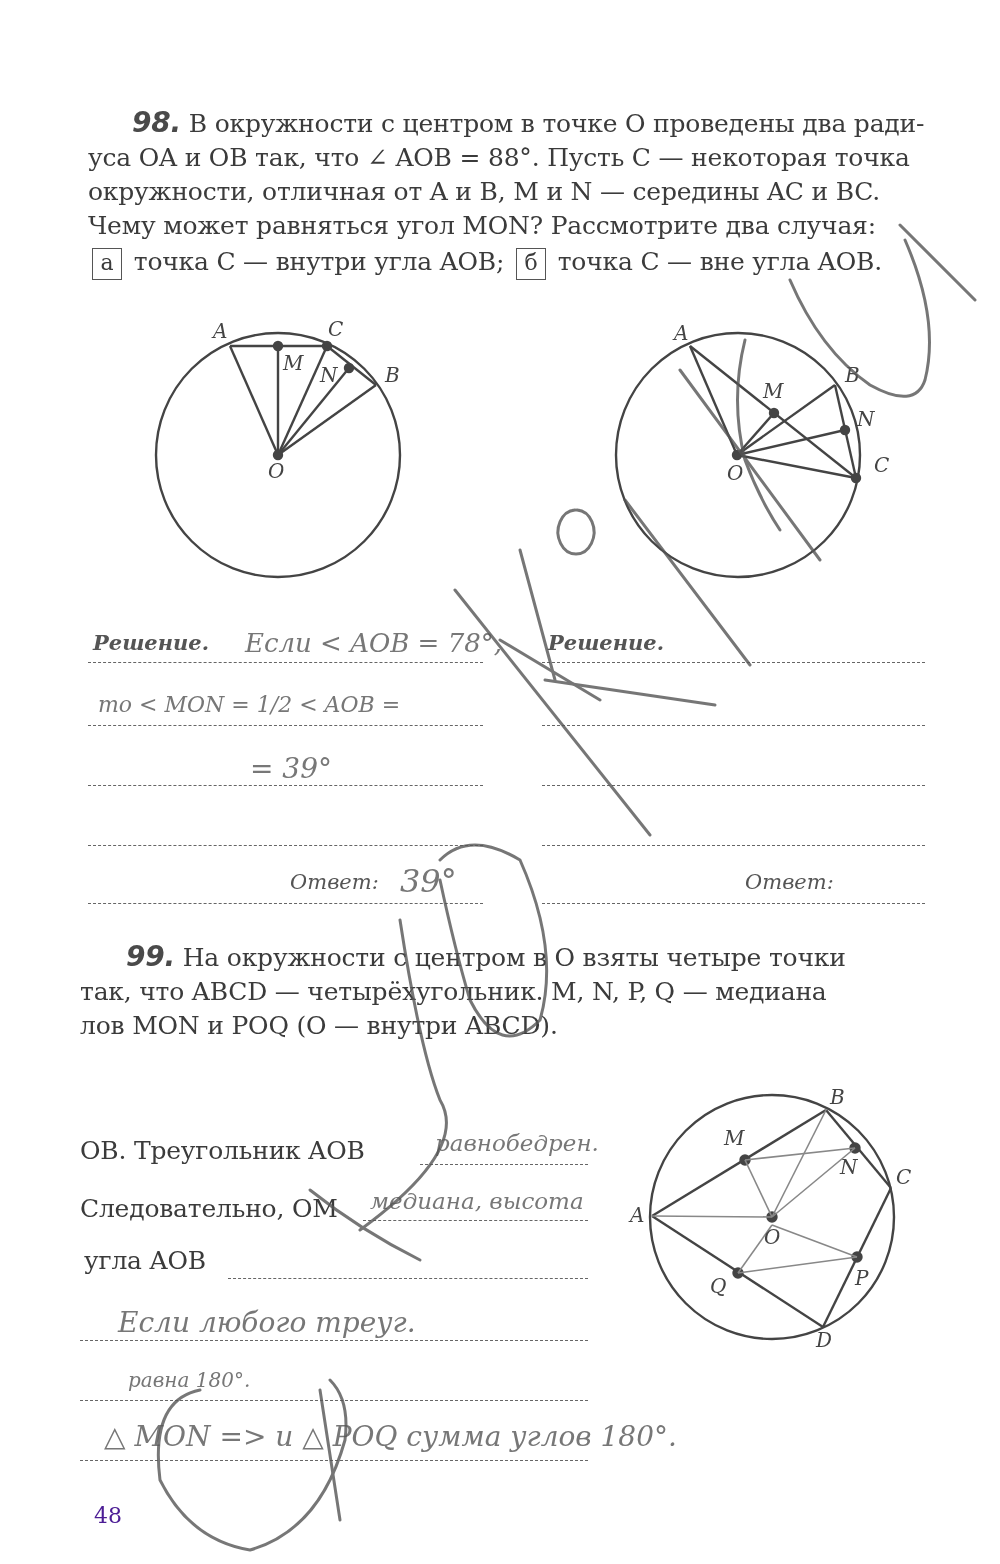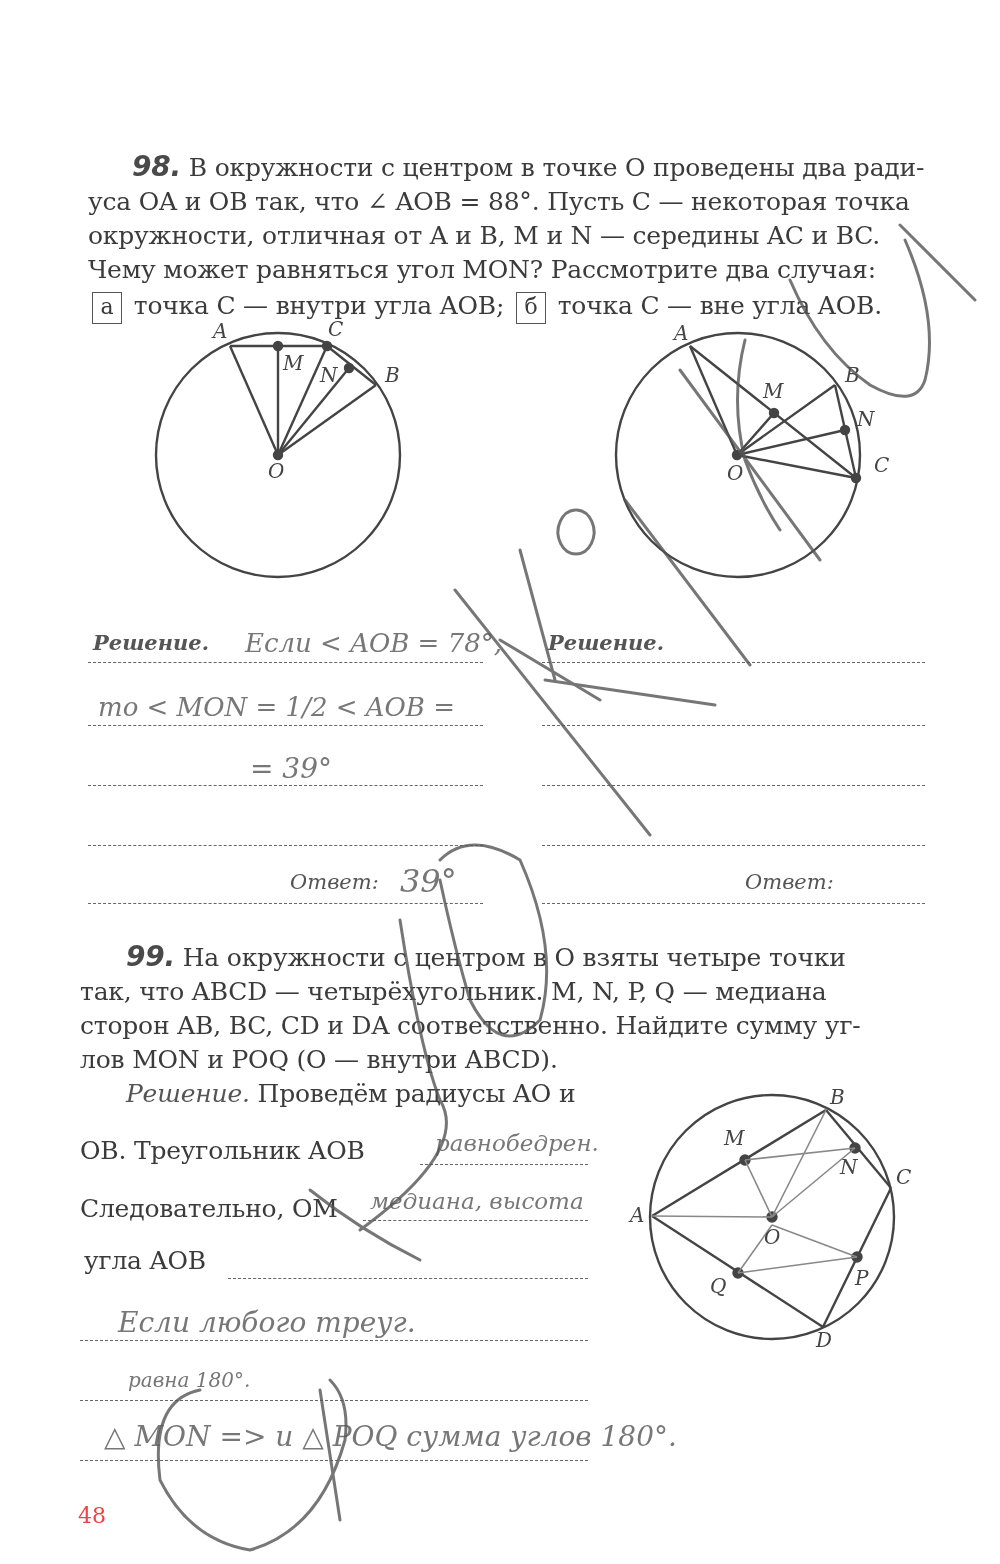--- a/index.html
+++ b/index.html
@@ -7,29 +7,29 @@
          font-family: "DejaVu Serif", "Liberation Serif", serif; color: #3a3a3a; }
   .abs { position: absolute; }
   .ptext { font-family: "DejaVu Serif", serif; font-size: 25px; line-height: 34px; color: #3b3b3b; letter-spacing: -0.2px; }
   .num { font-family: "DejaVu Sans", sans-serif; font-weight: bold; font-style: italic; color: #4a4a4a; font-size: 28px; }
   .it { font-style: italic; }
   .boxlbl { display: inline-block; border: 1.5px solid #555; width: 28px; height: 30px; line-height: 28px; text-align: center; font-size: 22px; vertical-align: middle; margin: 0 4px; }
   .sol-label { font-family: "DejaVu Serif", serif; font-style: italic; font-weight: bold; font-size: 21px; color: #555; }
   .ans-label { font-family: "DejaVu Serif", serif; font-style: italic; font-size: 21px; color: #555; }
   .dash { position: absolute; height: 0; border-top: 1.6px dashed #666; }
   .hand { font-family: "DejaVu Serif", serif; font-style: italic; color: #777; font-weight: 300; }
-  .page-number { font-size: 22px; color: #ef4444; }
+  .page-number { font-size: 22px; color: #4c1d95; margin-left: 16px; }
   svg { position: absolute; left: 0; top: 0; }
   .geom-lbl { font-family: "DejaVu Serif", serif; font-style: italic; font-size: 20px; fill: #444; }
 </style>
 </head>
 <body>
 
 <div class="abs ptext" style="left:88px; top:106px; width:850px;">
-  <div style="padding-left:44px;margin-top:44px;">
+  <div style="padding-left:44px;">
     <span class="num">98.</span>
     <span>В окружности с центром в точке O проведены два ради-</span>
   </div>
   <div>уса OA и OB так, что ∠ AOB = 88°. Пусть C — некоторая точка</div>
   <div>окружности, отличная от A и B, M и N — середины AC и BC.</div>
   <div>Чему может равняться угол MON? Рассмотрите два случая:</div>
   <div style="margin-top:2px;">
     <span class="boxlbl">а</span>
     <span>точка C — внутри угла AOB;</span>
     <span class="boxlbl">б</span>
@@ -116,21 +116,21 @@
     <text class="geom-lbl" x="764" y="1244">O</text>
     <text class="geom-lbl" x="855" y="1285">P</text>
     <text class="geom-lbl" x="710" y="1293">Q</text>
     <text class="geom-lbl" x="816" y="1347">D</text>
   </g>
 </svg>
 
 <div class="abs sol-label" style="left:93px; top:630px;">Решение.</div>
 <div class="abs hand" style="left:245px; top:628px; font-size:26px;">Если &lt; AOB = 78°,</div>
 <div class="dash" style="left:88px; top:662px; width:395px;"></div>
-<div class="abs hand" style="left:98px; top:692px; font-size:26px;">то &lt; MON = 1/2 &lt; AOB =</div>
+<div class="abs hand" style="left:98px; top:692px; font-size:22px;">то &lt; MON = 1/2 &lt; AOB =</div>
 <div class="dash" style="left:88px; top:725px; width:395px;"></div>
 <div class="abs hand" style="left:250px; top:752px; font-size:28px;">= 39°</div>
 <div class="dash" style="left:88px; top:785px; width:395px;"></div>
 <div class="dash" style="left:88px; top:845px; width:395px;"></div>
 <div class="abs ans-label" style="left:290px; top:870px;">Ответ:</div>
 <div class="abs hand" style="left:400px; top:862px; font-size:32px;">39°</div>
 <div class="dash" style="left:88px; top:903px; width:395px;"></div>
 
 <div class="abs sol-label" style="left:548px; top:630px;">Решение.</div>
 <div class="dash" style="left:542px; top:662px; width:383px;"></div>
@@ -139,26 +139,21 @@
 <div class="dash" style="left:542px; top:845px; width:383px;"></div>
 <div class="abs ans-label" style="left:745px; top:870px;">Ответ:</div>
 <div class="dash" style="left:542px; top:903px; width:383px;"></div>
 
 <div class="abs ptext" style="left:80px; top:940px; width:860px;">
   <div style="padding-left:46px;">
     <span class="num">99.</span>
     <span>На окружности с центром в O взяты четыре точки</span>
   </div>
   <div>так, что ABCD — четырёхугольник. M, N, P, Q — медиана</div>
-  <div>сторон AB, BC, CD и DA соответственно. Найдите сумму уг-</div>
   <div>лов MON и POQ (O — внутри ABCD).</div>
-  <div style="padding-left:46px;">
-    <span class="it" style="color:#555;">Решение.</span>
-    <span>Проведём радиусы AO и</span>
-  </div>
 </div>
 
 <div class="abs ptext" style="left:80px; top:1134px;">OB. Треугольник AOB</div>
 <div class="abs hand" style="left:435px; top:1130px; font-size:23px;">равнобедрен.</div>
 <div class="dash" style="left:420px; top:1164px; width:168px;"></div>
 
 <div class="abs ptext" style="left:80px; top:1192px;">Следовательно, OM</div>
 <div class="abs hand" style="left:370px; top:1188px; font-size:23px;">медиана, высота</div>
 <div class="dash" style="left:363px; top:1220px; width:225px;"></div>
 

